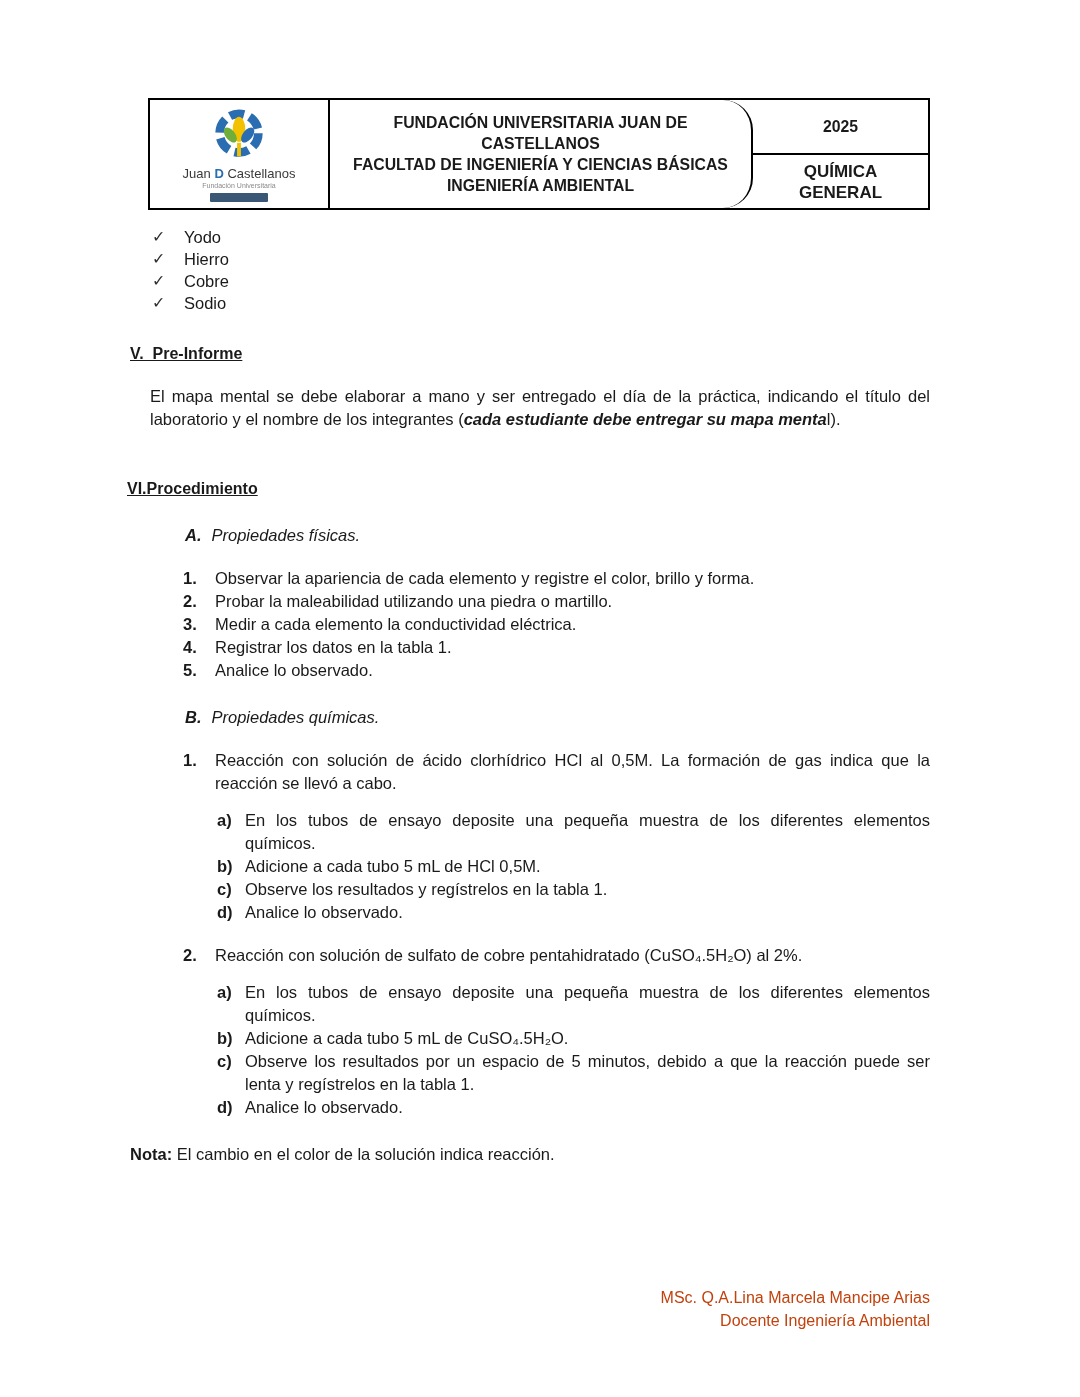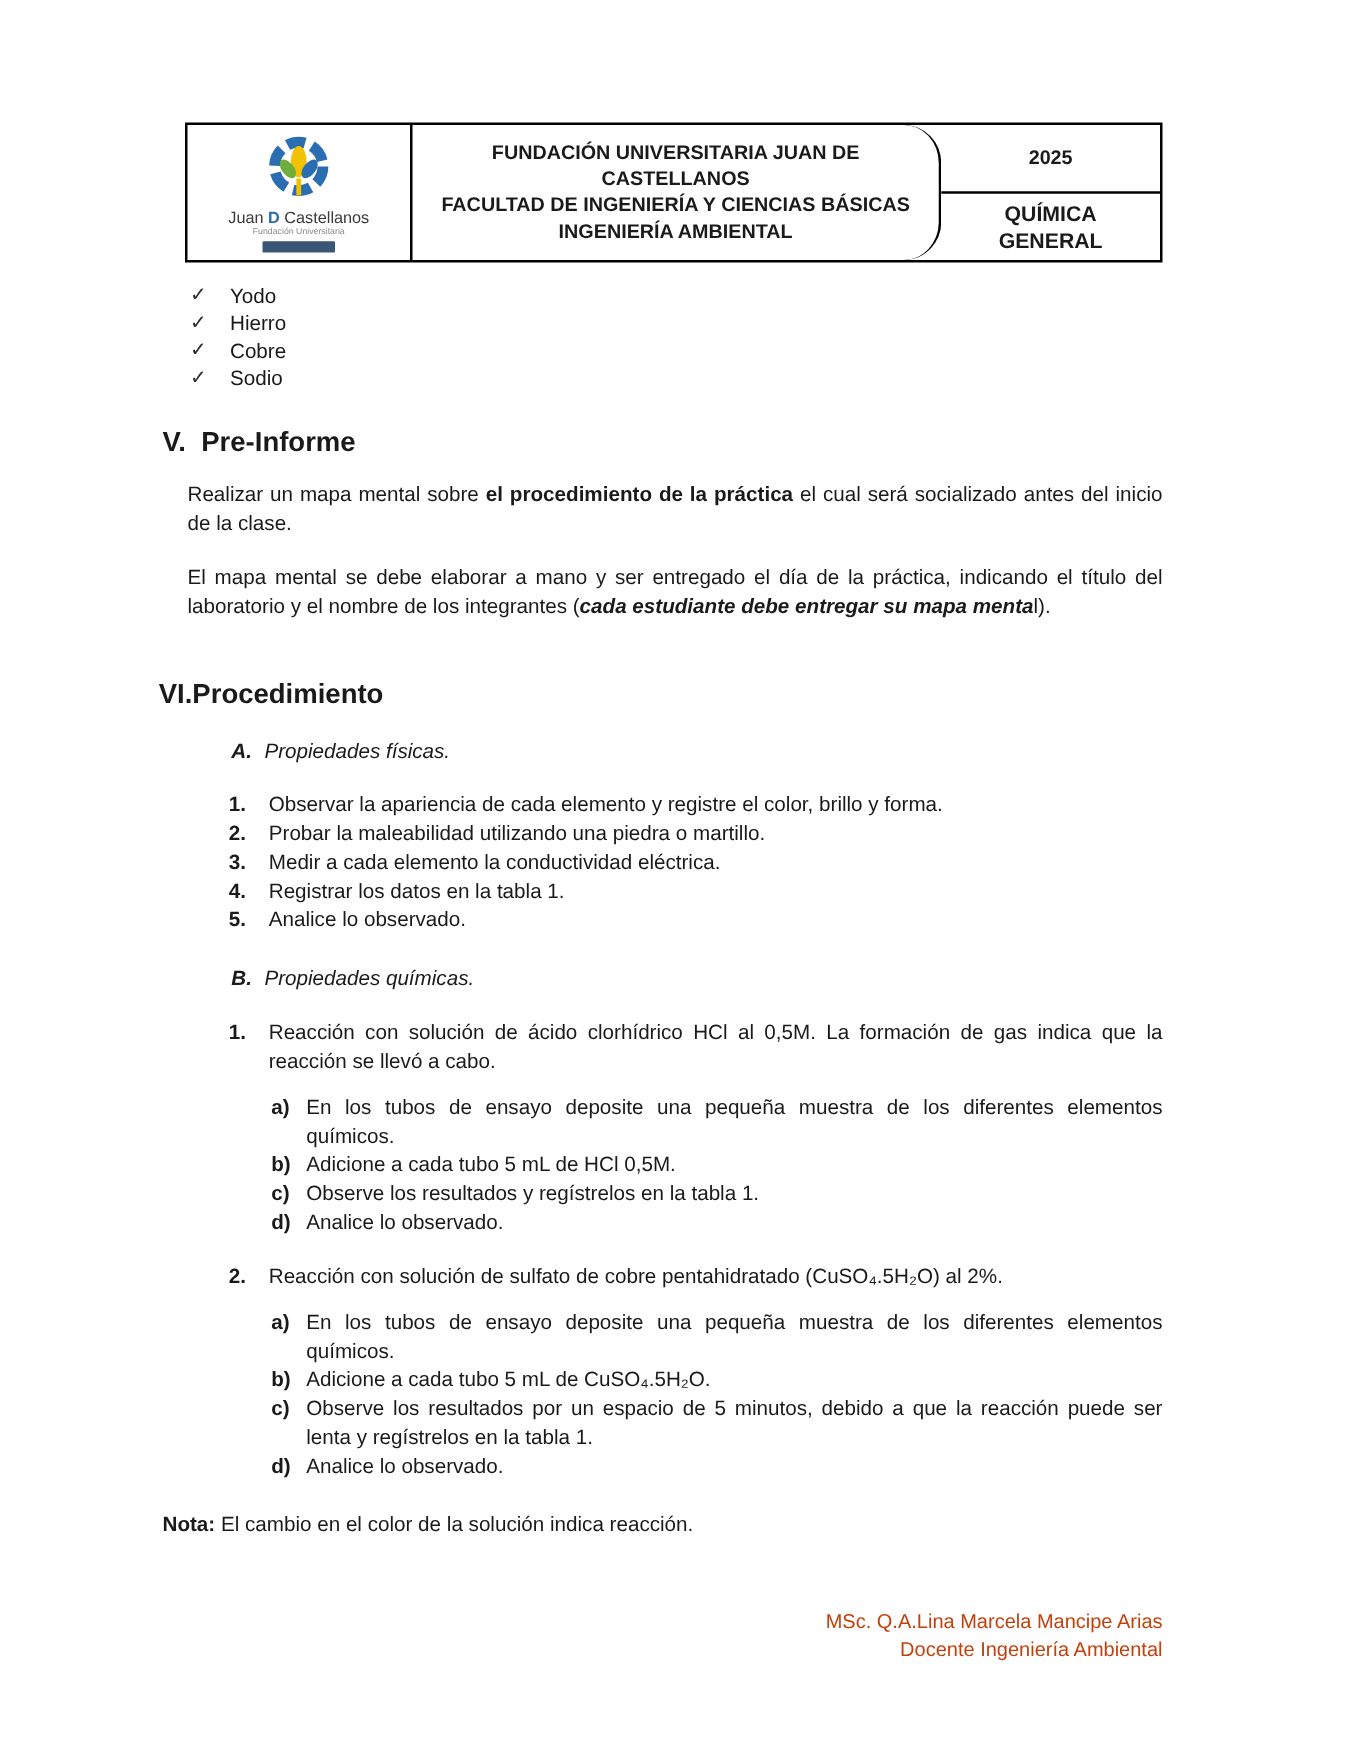--- a/index.html
+++ b/index.html
@@ -66,22 +66,23 @@
   }
 
   
   .checklist { margin-top: 16px; margin-left: 22px; }
   .check-row { display: flex; line-height: 22px; }
   .check-glyph { width: 32px; flex: none; color: #2f2f2f; font-size: 16px; }
 
   
   .h-section {
     font-weight: bold;
-    font-size: 22px;
+    font-size: 16px;
     white-space: pre-wrap;
+    text-decoration: underline;
   }
   .h-v { margin-top: 28px; }
   .h-vi { margin-top: 46px; margin-left: -3px; }
 
   .para { margin-left: 20px; margin-top: 20px; text-align: justify; }
   .para .b { font-weight: bold; }
   .para .bi { font-weight: bold; font-style: italic; }
 
   
   .sub-head { margin-left: 55px; margin-top: 24px; font-style: italic; }
@@ -161,21 +162,20 @@
         <span>Cobre</span>
       </div>
       <div class="check-row">
         <span class="check-glyph">✓</span>
         <span>Sodio</span>
       </div>
     </div>
 
     <div class="h-section h-v">V.  Pre-Informe</div>
 
-    <p class="para"><span>Realizar un mapa mental sobre </span><span class="b">el procedimiento de la práctica</span><span> el cual será socializado antes del inicio de la clase.</span></p>
 
     <p class="para"><span>El mapa mental se debe elaborar a mano y ser entregado el día de la práctica, indicando el título del laboratorio y el nombre de los integrantes (</span><span class="bi">cada estudiante debe entregar su mapa menta</span><span>l).</span></p>
 
     <div class="h-section h-vi">VI.Procedimiento</div>
 
     <div class="sub-head"><span class="lbl">A.</span><span>Propiedades físicas.</span></div>
 
     <div class="num-list">
       <div class="li">
           <span class="num">1.</span>

